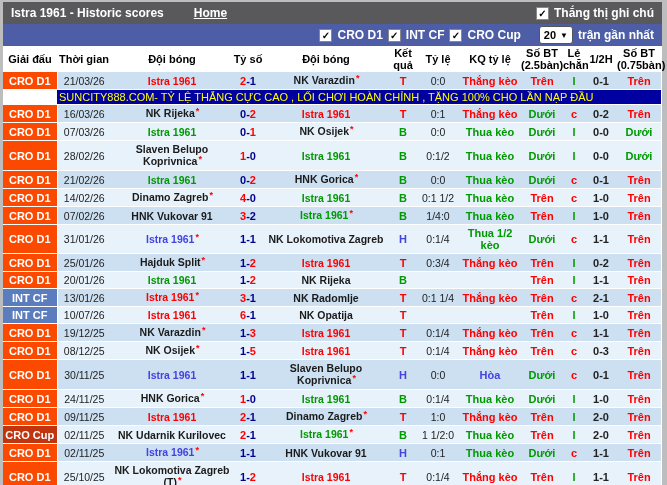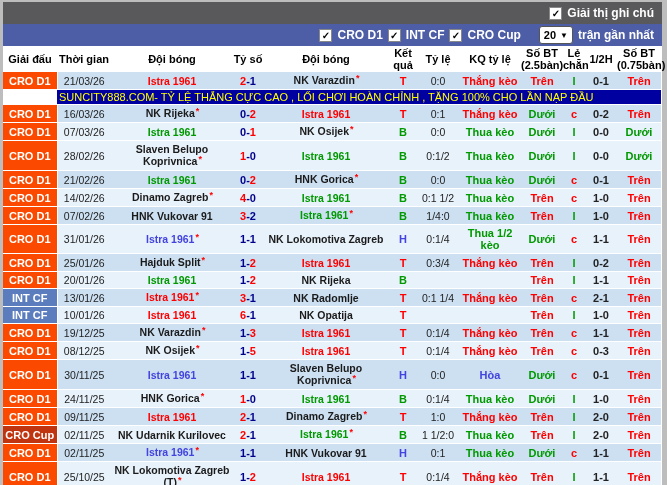--- a/index.html
+++ b/index.html
@@ -29,23 +29,25 @@
   .star{color:#FF0000;font-size:9px;font-weight:bold;position:relative;top:-3px;left:1px}
   td.banner{background:#0000A0;color:#FFFF00;text-align:left;font-size:11px;font-weight:normal;line-height:12px;padding:1px 2px;white-space:nowrap;border-bottom:1px solid #fff}
   td.banner-left{background:#fff;border-bottom:1px solid #fff}
 </style>
 </head>
 <body>
 
 <div class="app">
 
   <div class="titlebar">
+    <span class="title">Istra 1961 - Historic scores</span>
+    <span class="tab link">Home</span>
     <span class="tb-right">
       <span class="cb">✓</span>
-      <span>Giải thị ghi chú</span>
+      <span>Thắng thị ghi chú</span>
     </span>
   </div>
 
   <div class="filterbar">
     <span class="cb">✓</span>
     <span>CRO D1</span>
     <span class="cb">✓</span>
     <span>INT CF</span>
     <span class="cb">✓</span>
     <span>CRO Cup</span>
@@ -242,21 +244,21 @@
           <td style="color: rgb(255, 0, 0);">T</td>
           <td class="odds">0:1 1/4</td>
           <td style="color: rgb(255, 0, 0);">Thắng kèo</td>
           <td style="color: rgb(255, 0, 0);">Trên</td>
           <td style="color: rgb(255, 0, 0);">c</td>
           <td class="half">2-1</td>
           <td style="color: rgb(255, 0, 0);">Trên</td>
         </tr>
         <tr style="background: rgb(232, 242, 251);">
           <td class="lg" style="background: rgb(91, 125, 190);">INT CF</td>
-          <td class="date">10/01/26</td>
+          <td class="date">10/07/26</td>
           <td class="team"><span style="color: rgb(255, 0, 0);">Istra 1961</span></td>
           <td><span style="color: rgb(255, 0, 0);">6</span><span style="color: rgb(0, 0, 139);">-</span><span style="color: rgb(0, 0, 139);">1</span></td>
           <td class="team"><span style="color: rgb(26, 26, 26);">NK Opatija</span></td>
           <td style="color: rgb(255, 0, 0);">T</td>
           <td class="odds"></td>
           <td style="color: rgb(26, 26, 26);"></td>
           <td style="color: rgb(255, 0, 0);">Trên</td>
           <td style="color: rgb(0, 153, 0);">l</td>
           <td class="half">1-0</td>
           <td style="color: rgb(255, 0, 0);">Trên</td>

